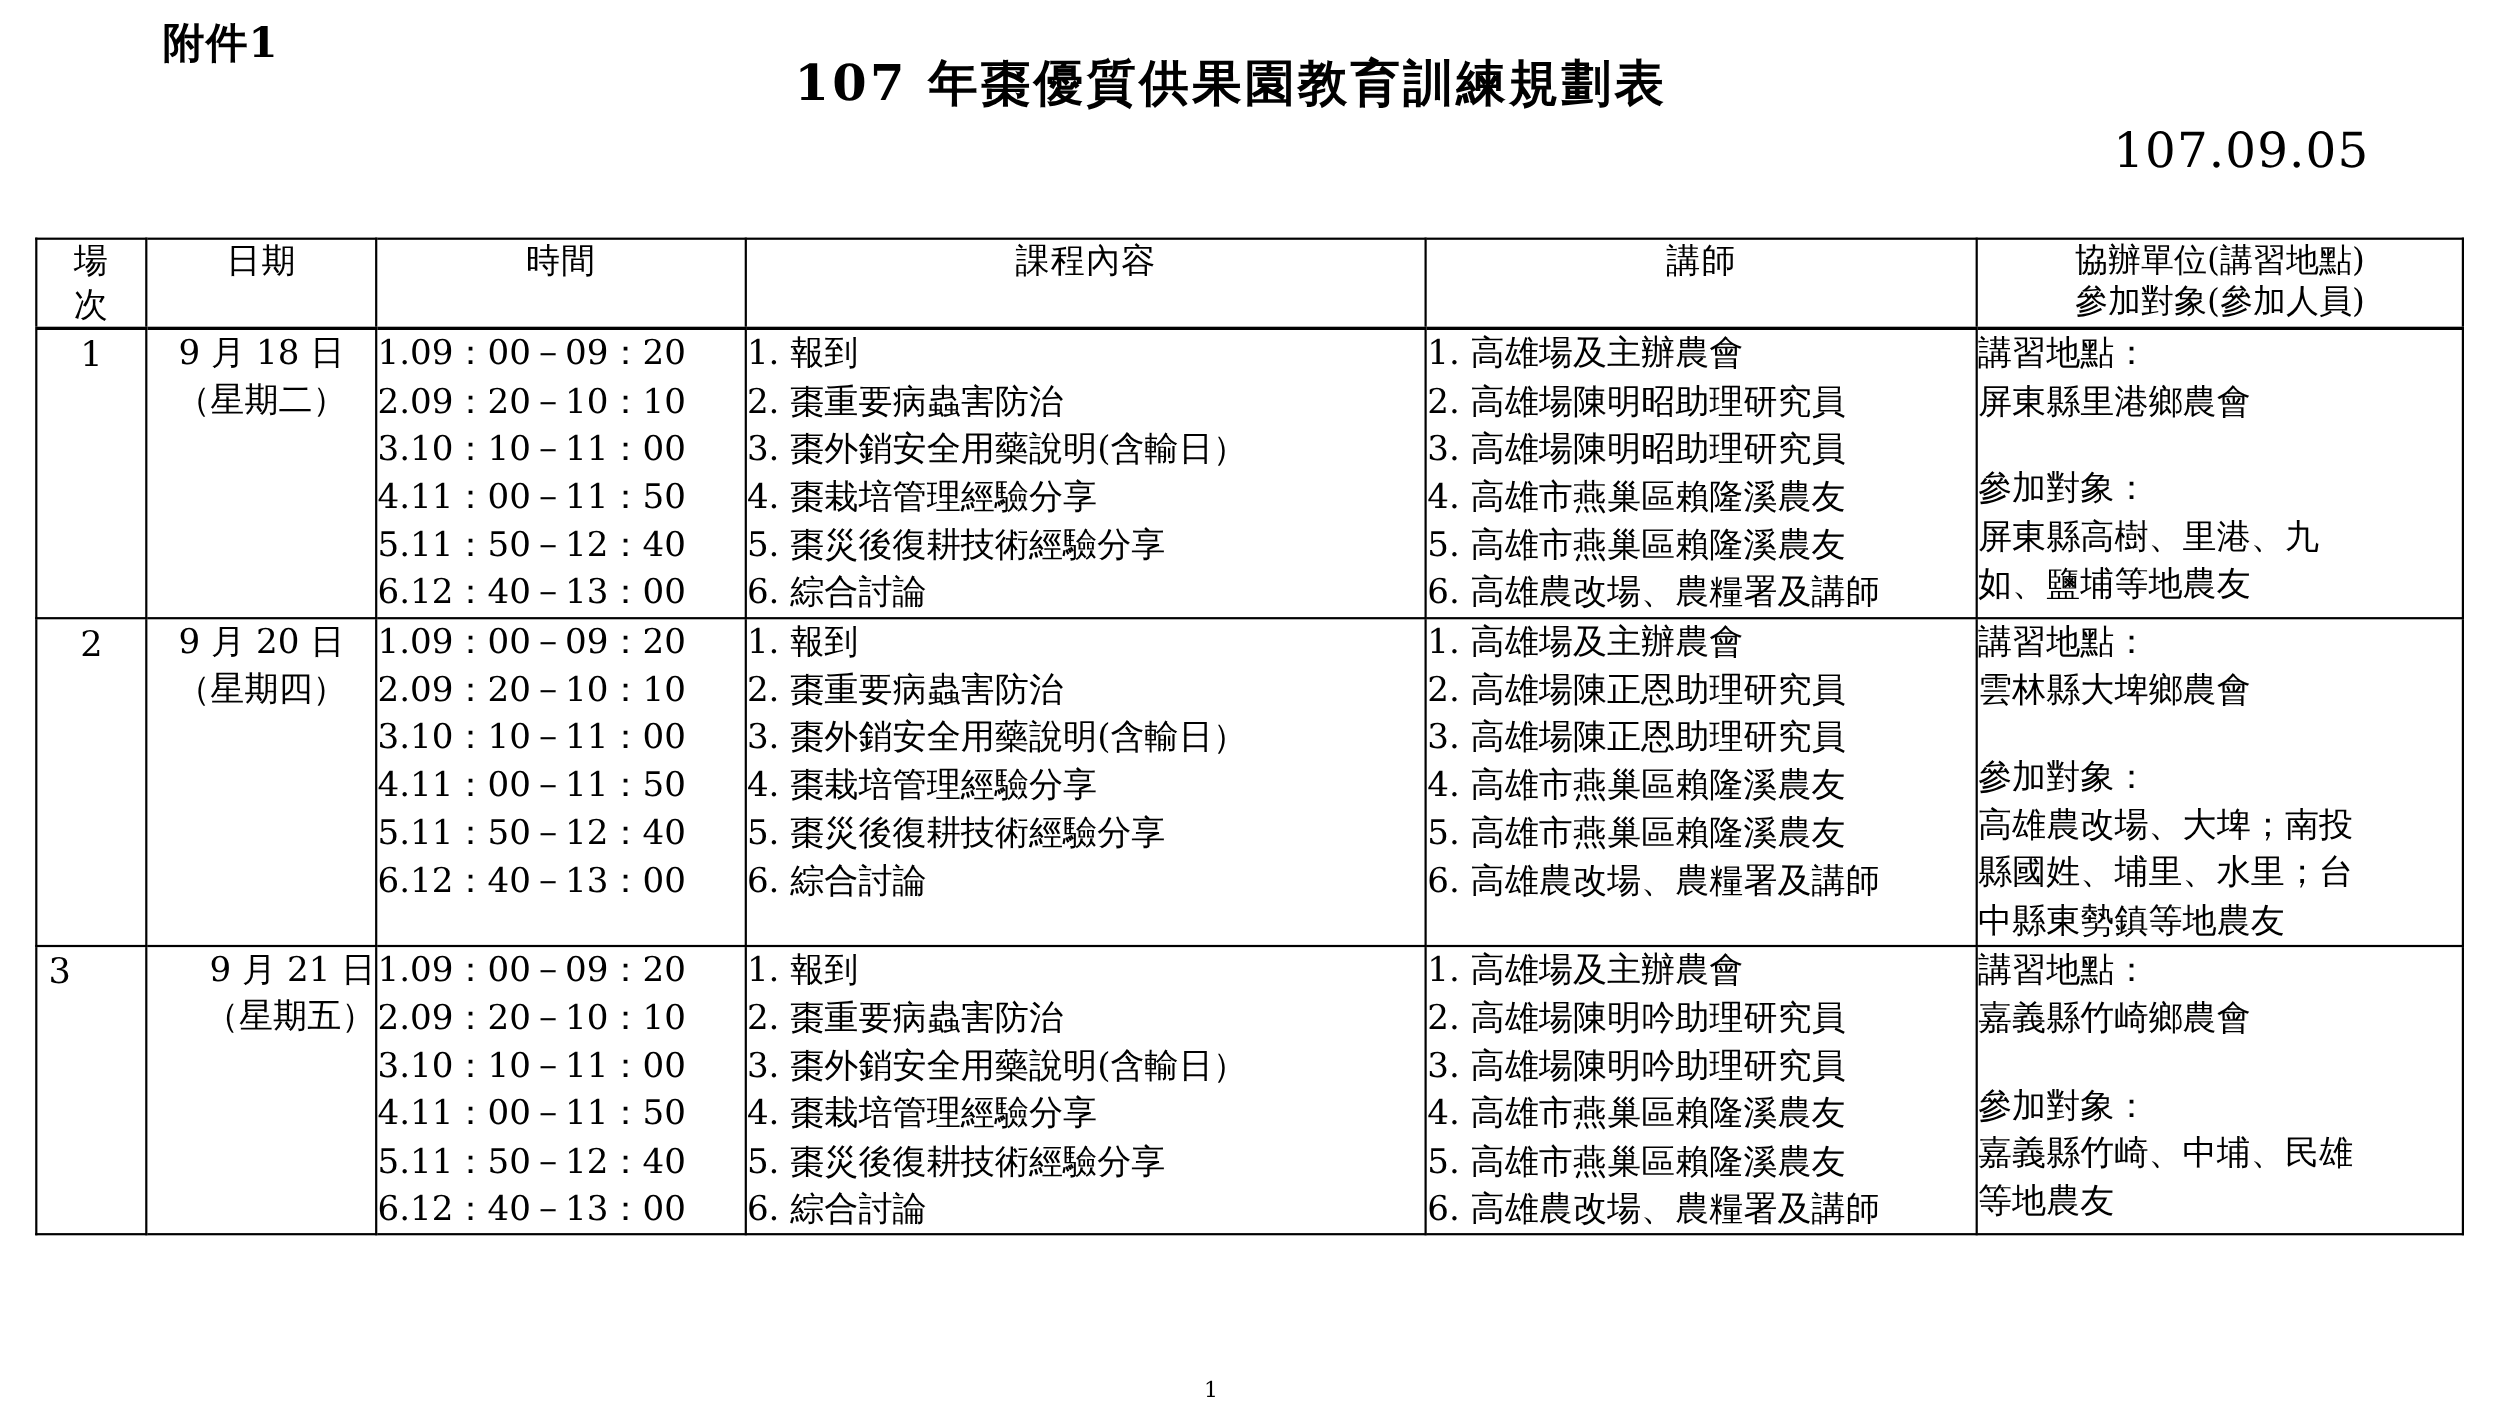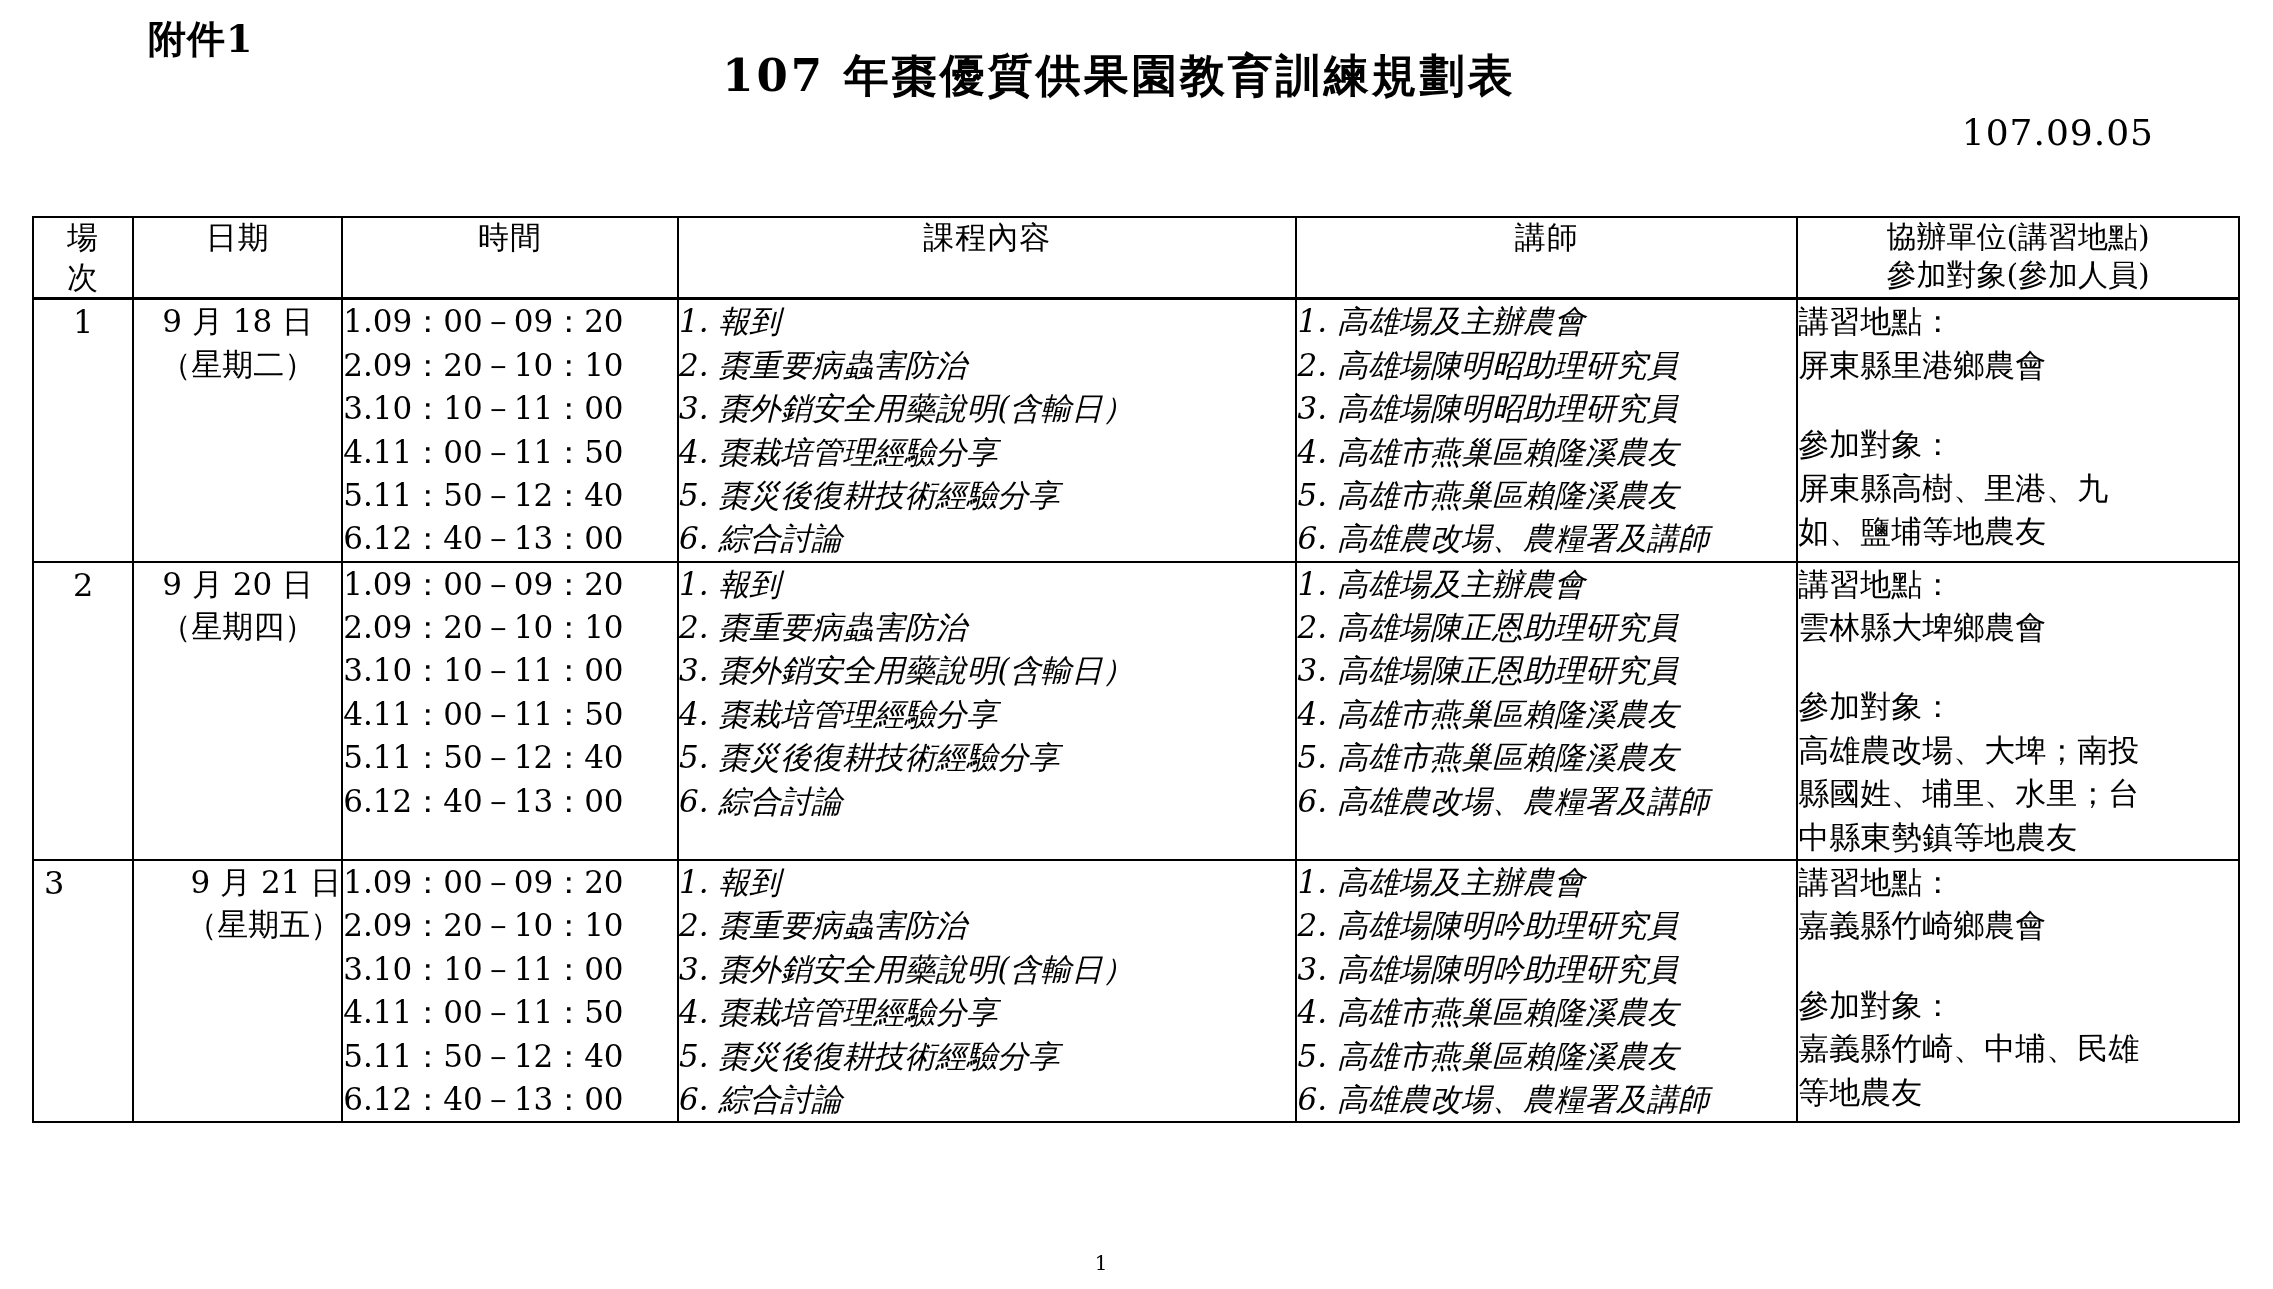--- a/index.html
+++ b/index.html
@@ -41,21 +41,21 @@
     font-size: 45px;
     font-weight: bold;
     letter-spacing: 3px;
     white-space: nowrap;
     padding-left: 36px;
   }
   .doc-date {
     position: absolute;
     right: 48px;
     top: 112px;
-    font-size: 36px;
+    font-size: 44px;
     letter-spacing: 1px;
     white-space: nowrap;
   }
 
   
   .sched-table {
     position: absolute;
     left: 32px;
     top: 216px;
     width: 2208px;
@@ -129,21 +129,21 @@
   .cell-time {
     padding: 8px 2px 8px 6px;
     line-height: 1.40;
   }
   .cell-time .t-line { display: block; white-space: nowrap; font-size: 31px; }
 
   .cell-list {
     padding: 8px 4px 8px 10px;
     line-height: 1.40;
   }
-  .cell-list .li { display: block; white-space: nowrap; font-style: italic; }
+  .cell-list .li { display: block; white-space: nowrap; }
 
   .cell-venue {
     padding: 8px 6px 8px 14px;
     line-height: 1.40;
   }
   .cell-venue .v-line { display: block; }
   .cell-venue .v-gap { display: block; height: 36px; }
 
   
   .page-number {

